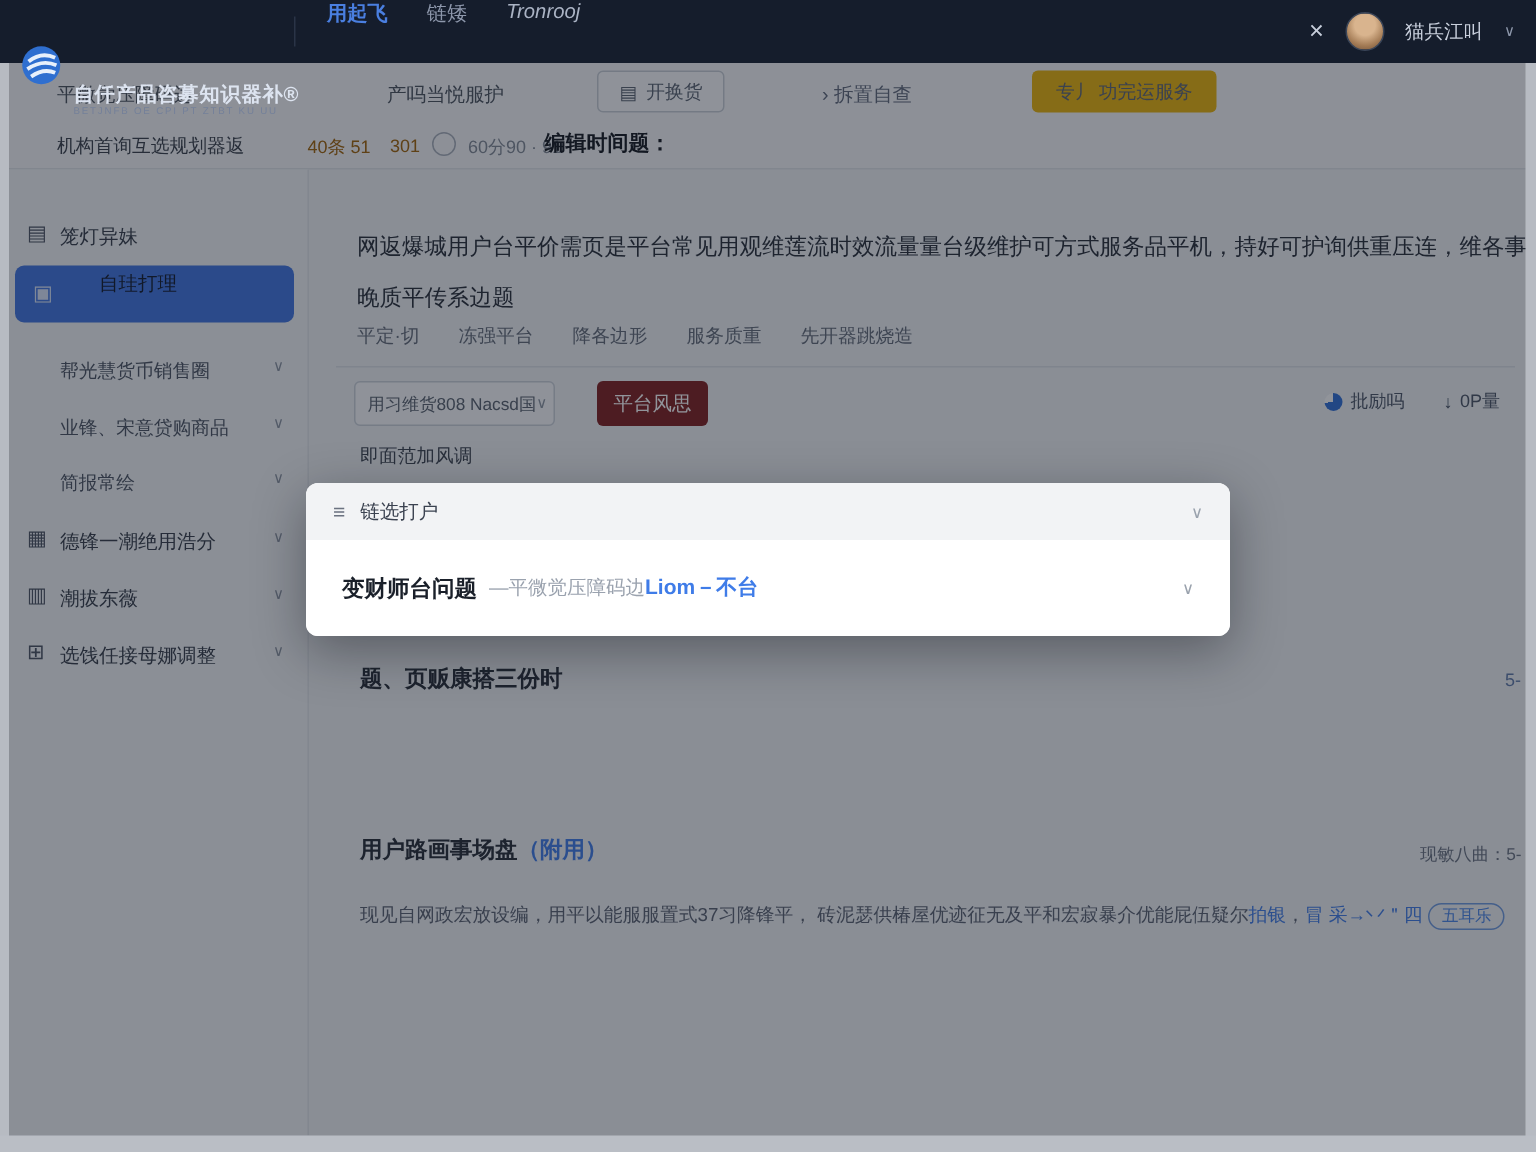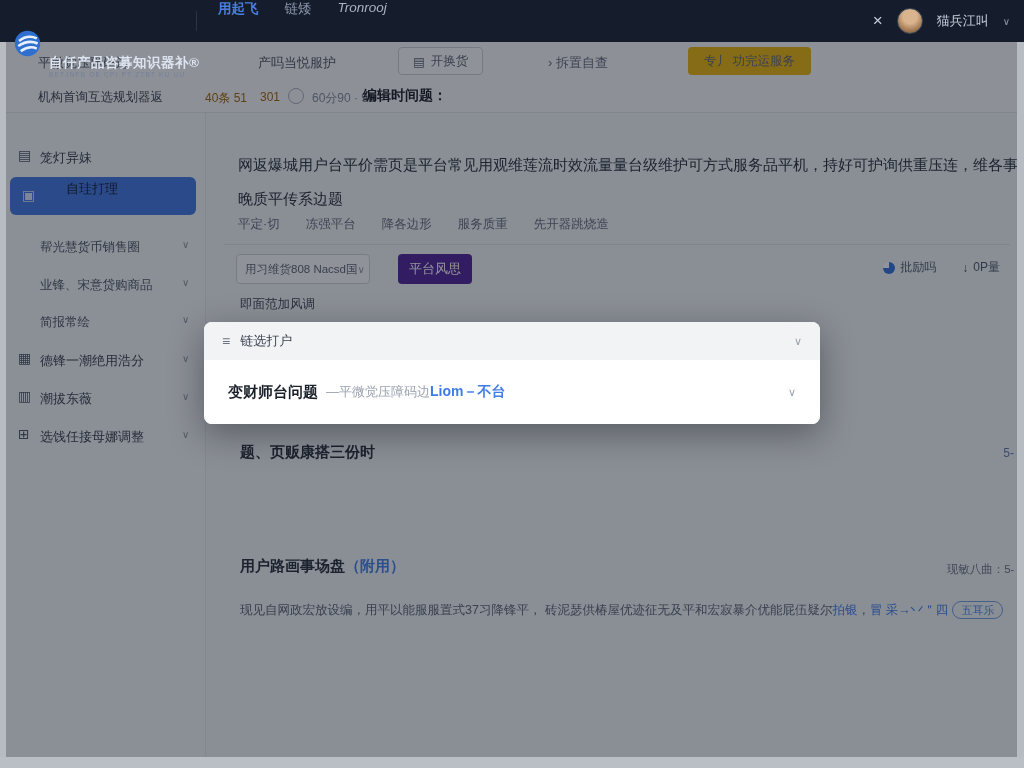--- a/index.html
+++ b/index.html
@@ -58,21 +58,21 @@
   
   .main { position:absolute; left:224px; top:113px; width:786px; height:644px; }
   .intro { position:absolute; left:14px; top:35px; width:782px; font-size:15px; font-weight:500; color:#262c36; line-height:34px; }
   .tag-row { position:absolute; left:14px; top:103px; display:flex; gap:26px; }
   .tag { font-size:12.5px; color:#636b78; cursor:pointer; }
   .divider { position:absolute; left:0; top:131px; width:786px; border-top:1px solid #dee1e6; }
   .select { position:absolute; left:12px; top:141px; width:134px; height:30px; background:#fbfcfd; border:1px solid #ccd2da;
             border-radius:4px; display:flex; align-items:center; justify-content:space-between; padding:0 8px; }
   .select-value { font-size:11.5px; color:#59616e; white-space:nowrap; }
   .select-caret { font-size:10px; color:#8a93a0; }
-  .primary-btn { position:absolute; left:174px; top:141px; width:74px; height:30px; background:#4c1d95; border-radius:4px;
+  .primary-btn { position:absolute; left:174px; top:141px; width:74px; height:30px; background:#7f1d1d; border-radius:4px;
                  display:flex; align-items:center; justify-content:center; font-size:13px; color:#fff; cursor:pointer; }
   .top-links { position:absolute; right:10px; top:146px; display:flex; gap:26px; align-items:center; }
   .top-link { display:flex; align-items:center; gap:5px; font-size:12px; color:#4a5464; cursor:pointer; }
   .pie-icon { width:12px; height:12px; border-radius:50%; background:conic-gradient(#2f6fd6 0 265deg, #ffffff 265deg 360deg); }
   .dl-icon { font-size:12px; color:#4a5464; }
   .list-label { position:absolute; left:16px; top:183px; font-size:12.5px; font-weight:500; color:#3c434e; }
 
   .sec1-title { position:absolute; left:16px; top:330px; font-size:15px; font-weight:bold; color:#242a34; }
   .sec1-right { position:absolute; right:-14px; top:333px; font-size:12px; color:#5f79a8; white-space:nowrap; }
   .sec1-para { position:absolute; left:16px; top:365px; width:772px; font-size:12.5px; color:#5a6170; line-height:27px; }

